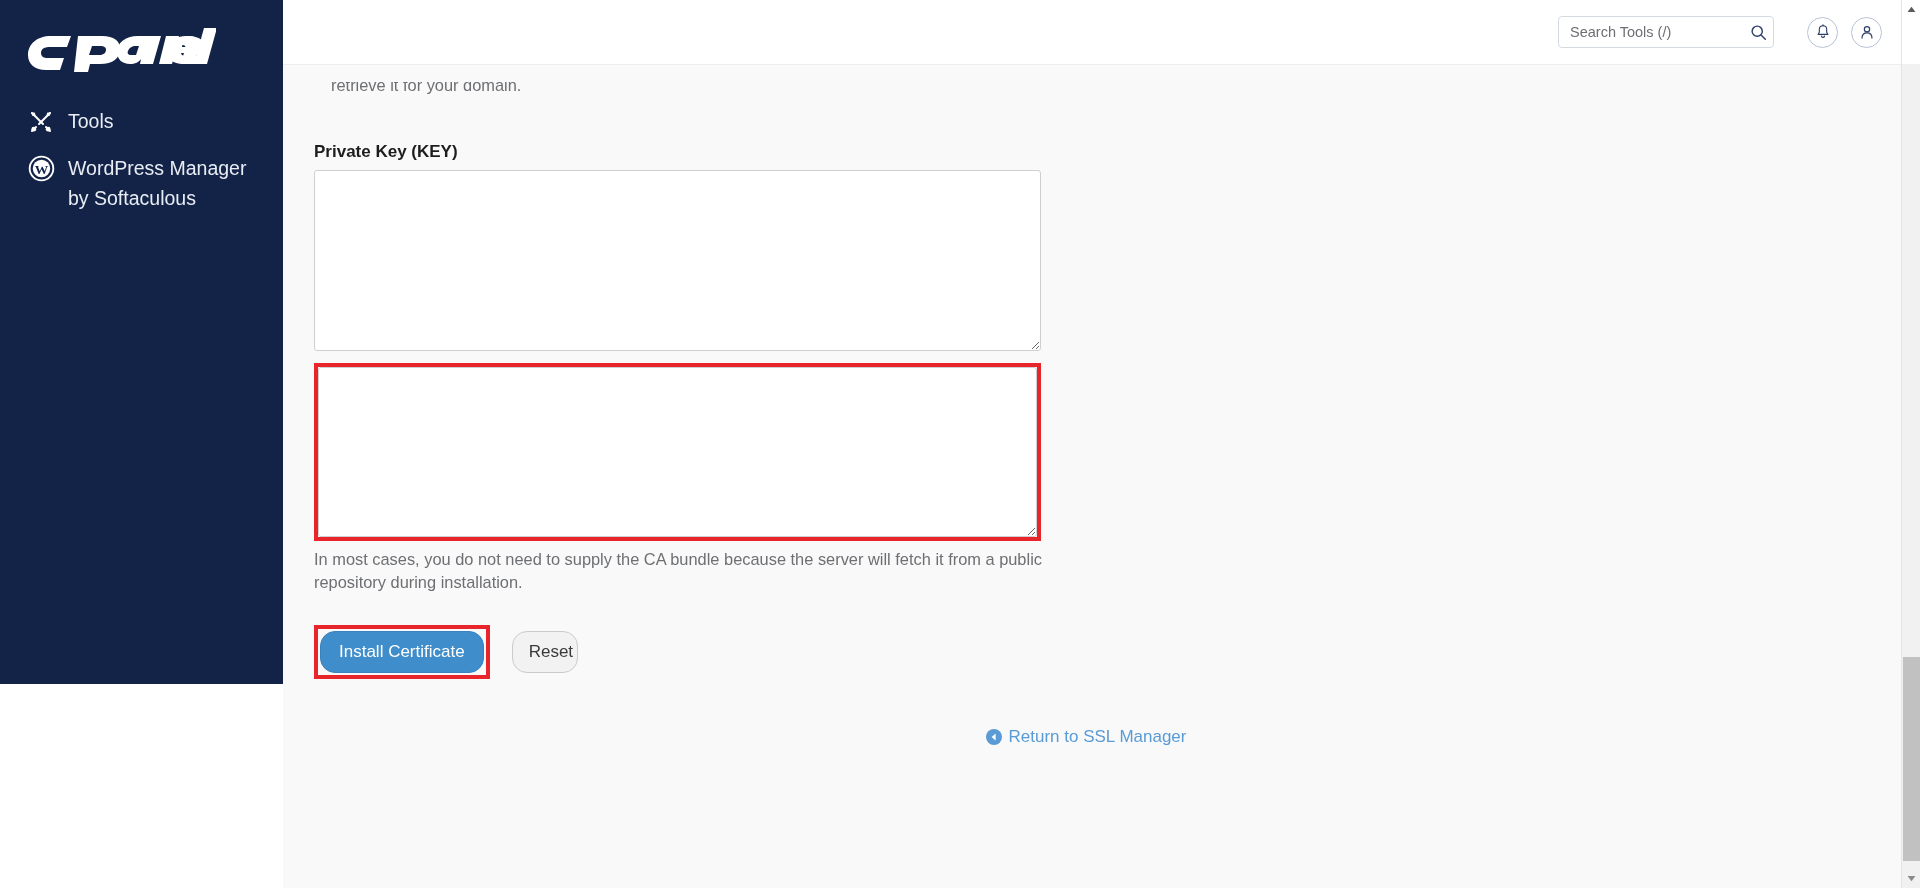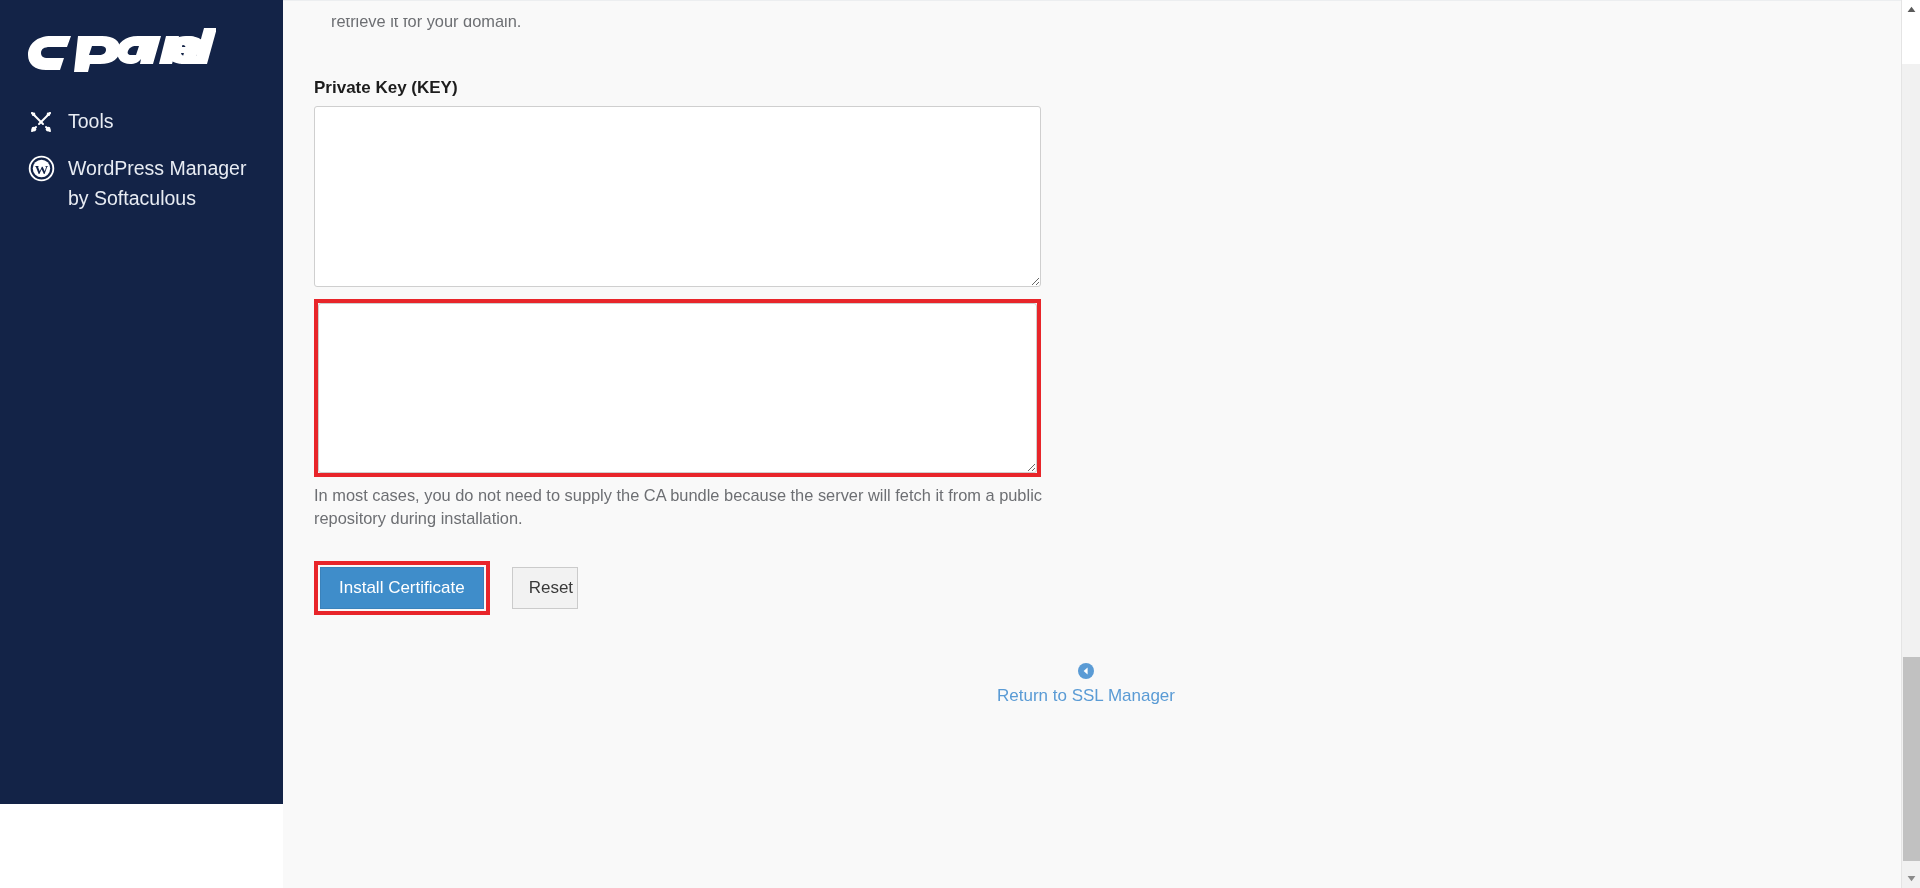--- a/index.html
+++ b/index.html
@@ -16,21 +16,21 @@
     display: flex;
     overflow: hidden;
   }
 
   
   .sidebar {
     width: 283px;
     flex: 0 0 283px;
     background: #132347;
     position: relative;
-    height: 804px;
+    height: 684px;
   }
   .sidebar-logo {
     position: absolute;
     left: 26px;
     top: 28px;
     width: 190px;
     height: 44px;
   }
   .sidebar-logo svg { display: block; }
   .nav {
@@ -197,21 +197,21 @@
   }
   .btn-redbox {
     border: 4px solid #e8252a;
     padding: 2px;
     display: inline-block;
     line-height: 0;
   }
   .btn {
     font-family: "Liberation Sans", sans-serif;
     font-size: 17px;
-    border-radius: 0;
+    border-radius: 15px;
     cursor: pointer;
     line-height: 1;
   }
   .btn-primary {
     background: #3f8dca;
     border: 1px solid #3a82bb;
     color: #ffffff;
     padding: 11px 18px 12px 18px;
   }
   .btn-default {
@@ -227,21 +227,20 @@
     margin-top: 48px;
     padding-right: 62px;
   }
   .return-link {
     color: #5a9bd5;
     font-size: 17px;
     text-decoration: none;
     display: inline-flex;
     align-items: center;
     gap: 7px;
-    flex-direction: column;
   }
 
   
   .footer {
     display: flex;
     align-items: center;
     justify-content: space-between;
     margin-top: 40px;
     padding: 0 38px 0 0;
     height: 72px;
@@ -335,20 +334,48 @@
           </svg>
         </span>
         <span class="nav-label">WordPress Manager by Softaculous</span>
       </a>
 
     </nav>
   </aside>
 
   <div class="main">
 
+    <header class="topbar">
+
+      <div class="search-wrap">
+        <input class="search-input" type="text" placeholder="Search Tools (/)" style="">
+        <button class="search-btn">
+          <svg width="17" height="17" viewBox="0 0 20 20" xmlns="http://www.w3.org/2000/svg" aria-hidden="true">
+            <circle cx="8.5" cy="8.5" r="6" fill="none" stroke="#2f3f6b" stroke-width="1.7"></circle>
+            <path d="M13 13 L18 18" stroke="#2f3f6b" stroke-width="1.7" stroke-linecap="round"></path>
+          </svg>
+        </button>
+      </div>
+
+      <button class="circle-btn">
+        <svg width="16" height="16" viewBox="0 0 20 20" xmlns="http://www.w3.org/2000/svg" aria-hidden="true">
+          <path d="M10 2.2 C7 2.2 5.4 4 5.4 7 L5.4 10.4 L3.9 13 L16.1 13 L14.6 10.4 L14.6 7 C14.6 4 13 2.2 10 2.2 Z" fill="none" stroke="#2f3f6b" stroke-width="1.4" stroke-linejoin="round"></path>
+          <path d="M8.1 15 C8.4 16.2 9.1 16.8 10 16.8 C10.9 16.8 11.6 16.2 11.9 15" fill="none" stroke="#2f3f6b" stroke-width="1.4" stroke-linecap="round"></path>
+          <path d="M10 1 L10 2.3" stroke="#2f3f6b" stroke-width="1.4" stroke-linecap="round"></path>
+        </svg>
+      </button>
+
+      <button class="circle-btn">
+        <svg width="16" height="16" viewBox="0 0 20 20" xmlns="http://www.w3.org/2000/svg" aria-hidden="true">
+          <circle cx="10" cy="6.6" r="3.3" fill="none" stroke="#2f3f6b" stroke-width="1.5"></circle>
+          <path d="M3.8 17.6 C3.8 13.4 6.6 11.2 10 11.2 C13.4 11.2 16.2 13.4 16.2 17.6" fill="none" stroke="#2f3f6b" stroke-width="1.5" stroke-linecap="round"></path>
+        </svg>
+      </button>
+
+    </header>
 
     <div class="content-scroll">
       <div class="content-inner">
 
         <div class="clip-line">
           <span class="l1">retrieve it for your domain.</span>
         </div>
 
         
         <div class="field-label">Private Key (KEY)</div>

